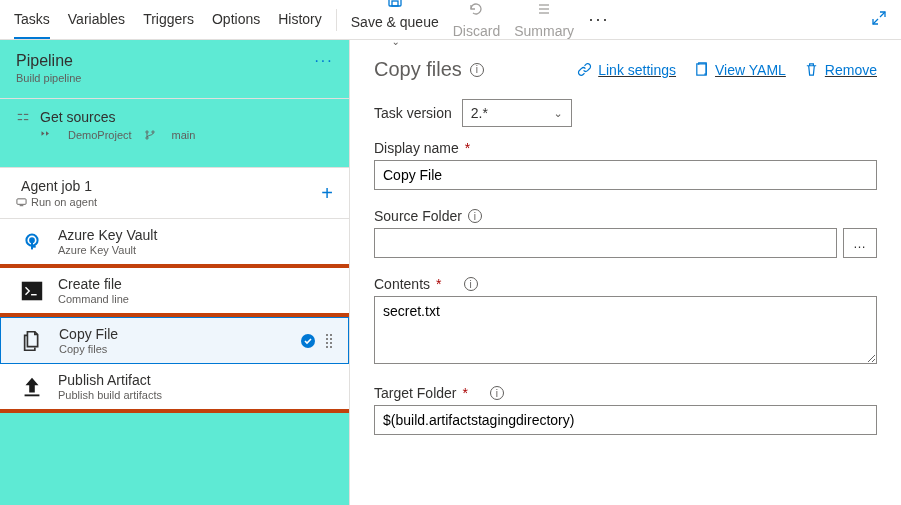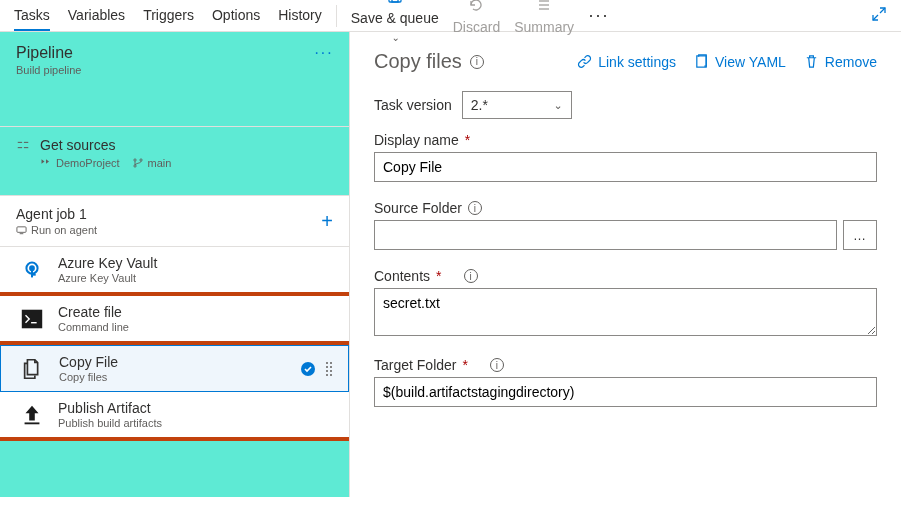--- a/index.html
+++ b/index.html
@@ -8,21 +8,21 @@
     font-size: 14px;
     color: #323130;
     background: #fff;
     width: 901px;
     height: 505px;
     overflow: hidden;
   }
   .topbar {
     display: flex;
     align-items: center;
-    height: 32px;
+    height: 40px;
     border-bottom: 1px solid #e1dfdd;
     padding: 0 14px;
     gap: 0;
   }
   .tabs { display: flex; gap: 18px; align-items: center; height: 100%; }
   .tab {
     height: 100%;
     display: flex;
     align-items: center;
     font-size: 14px;
@@ -49,33 +49,32 @@
     display:flex; justify-content:space-between; align-items:flex-start;
     padding: 12px 16px 14px 16px;
   }
   .pipeline-hdr .ttl { font-size:16px; color:#323130; }
   .pipeline-hdr .sub { font-size:11px; color:#605e5c; margin-top:2px; }
   .pipeline-hdr .menu { color:#0078d4; font-size:16px; cursor:pointer; letter-spacing:1px; }
 
   .getsrc {
     padding: 10px 16px 12px 16px;
     border-top:1px solid #e1dfdd;
-    margin-top:36px;
   }
   .getsrc-row1 { display:flex; align-items:center; gap:10px; }
   .getsrc-row1 svg { width:14px; height:14px; color:#605e5c; }
   .getsrc .t { font-size:14px; }
   .getsrc-row2 { display:flex; align-items:center; gap:12px; margin-top:4px; padding-left:24px; font-size:11px; color:#605e5c; }
-  .getsrc-row2 .proj { display:flex; align-items:center; gap:4px; }
+  .getsrc-row2 .proj { display:flex; align-items:center; gap:16px; }
   .getsrc-row2 svg { width:12px; height:12px; }
 
   .job-card {
     background:#fff; border-top:1px solid #e1dfdd; border-bottom:1px solid #e1dfdd;
     padding: 10px 16px; margin-top:14px;
-    display:flex; justify-content:space-between; align-items:center;
+    display:flex; justify-content:space-between; align-items:center;text-align:center;
   }
   .job-card .jt { font-size:14px; }
   .job-card .js { font-size:11px; color:#605e5c; display:flex; align-items:center; gap:4px; margin-top:2px; }
   .job-card .add { color:#0078d4; font-size:20px; cursor:pointer; font-weight:300; }
 
   .task {
     background:#fff; border-bottom:4px solid #c2410c;
     padding: 8px 14px 8px 18px;
     display:flex; align-items:center; gap:12px;
     cursor:pointer;
@@ -93,38 +92,38 @@
   .check-circle { width:16px; height:16px; }
   .grip { width:10px; display:flex; flex-direction:column; gap:2px; align-items:center; cursor:grab; }
   .grip span { display:flex; gap:2px; }
   .grip i { width:2px; height:2px; background:#605e5c; border-radius:50%; display:block; }
 
   
   .panel-hdr { display:flex; align-items:center; justify-content:space-between; margin-bottom:18px; }
   .panel-hdr-left { display:flex; align-items:center; gap:8px; }
   .panel-title { font-size:20px; color:#605e5c; font-weight:400; }
   .info-ic { width:14px; height:14px; border:1px solid #605e5c; border-radius:50%; display:inline-flex; align-items:center; justify-content:center; font-size:10px; color:#605e5c; cursor:pointer; }
-  .hdr-links { display:flex; gap:18px; }
+  .hdr-links { display:flex; gap:18px;text-decoration:underline; }
   .hdr-link { display:flex; align-items:center; gap:6px; color:#0078d4; cursor:pointer; font-size:14px; }
   .hdr-link svg { width:15px; height:15px; }
 
   .frow { display:flex; align-items:center; gap:10px; margin-bottom:13px; }
   .frow label { font-size:14px; color:#323130; }
   .select { display:flex; align-items:center; justify-content:space-between;
     border:1px solid #8a8886; height:28px; padding:0 8px; min-width:110px; cursor:pointer; background:#fff; }
   .select .caret { font-size:11px; color:#605e5c; }
 
   .field { margin-bottom:18px; }
   .field-lbl { display:flex; align-items:center; gap:6px; margin-bottom:4px; font-size:14px; }
   .req { color:#a80000; }
   .txt-input { width:100%; height:30px; border:1px solid #8a8886; padding:0 8px; font-size:14px; font-family:inherit; }
   .src-row { display:flex; gap:6px; }
   .src-row .txt-input { flex:1; }
   .ell-btn { width:34px; height:30px; border:1px solid #8a8886; background:#fff; display:flex; align-items:center; justify-content:center; cursor:pointer; font-size:13px; letter-spacing:1px; }
-  .ta { width:100%; height:48px; border:1px solid #8a8886; padding:6px 8px; font-size:14px; font-family:inherit; resize:both; }
+  .ta { width:100%; height:68px; border:1px solid #8a8886; padding:6px 8px; font-size:14px; font-family:inherit; resize:both; }
   .tasks-wrap { background:#fff; }
 </style>
 </head>
 <body>
 
 <div class="topbar">
   <div class="tabs">
     <div class="tab active">Tasks</div>
     <div class="tab">Variables</div>
     <div class="tab">Triggers</div>

